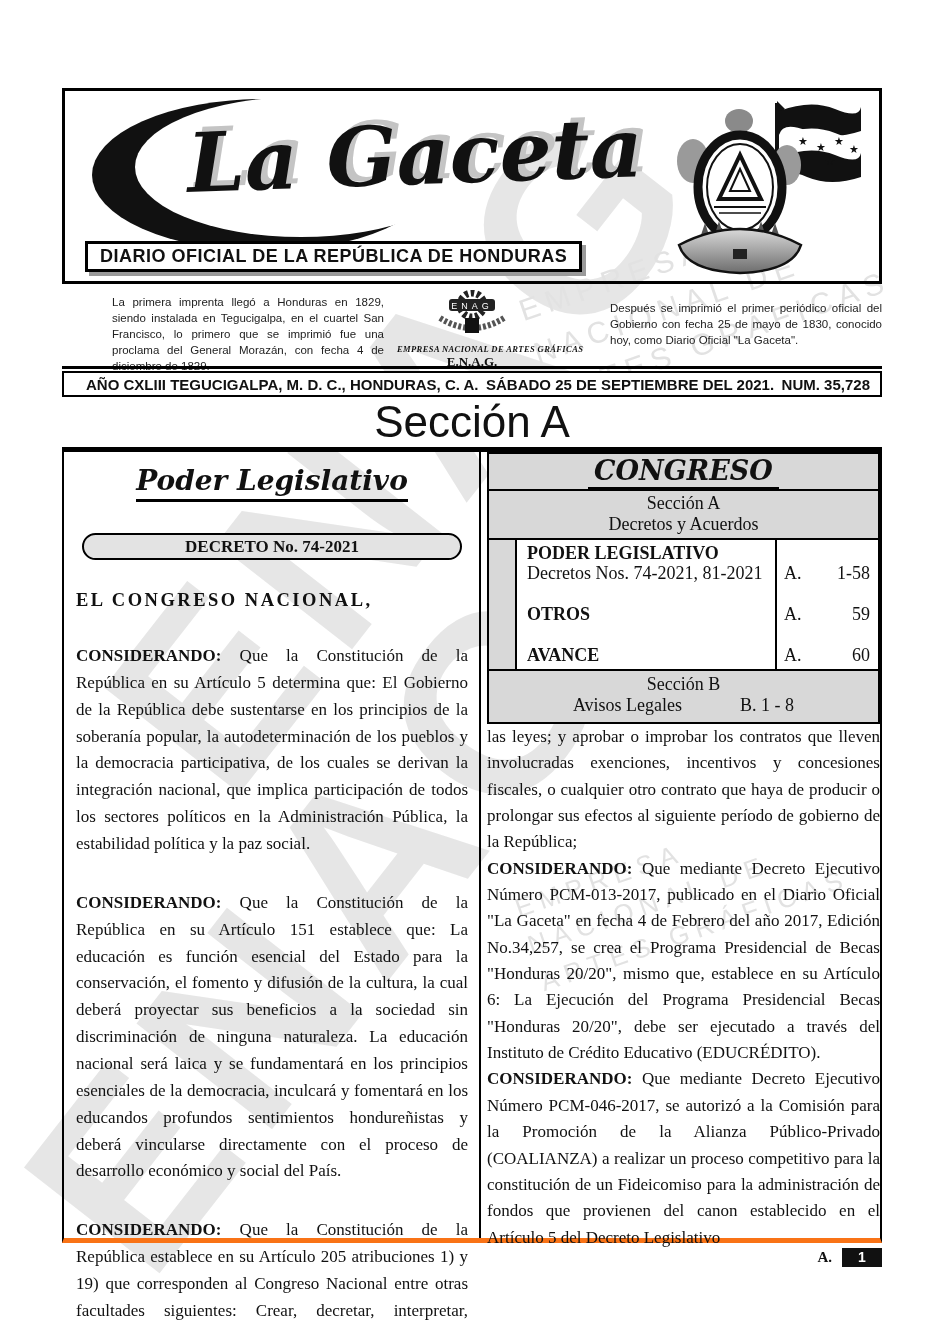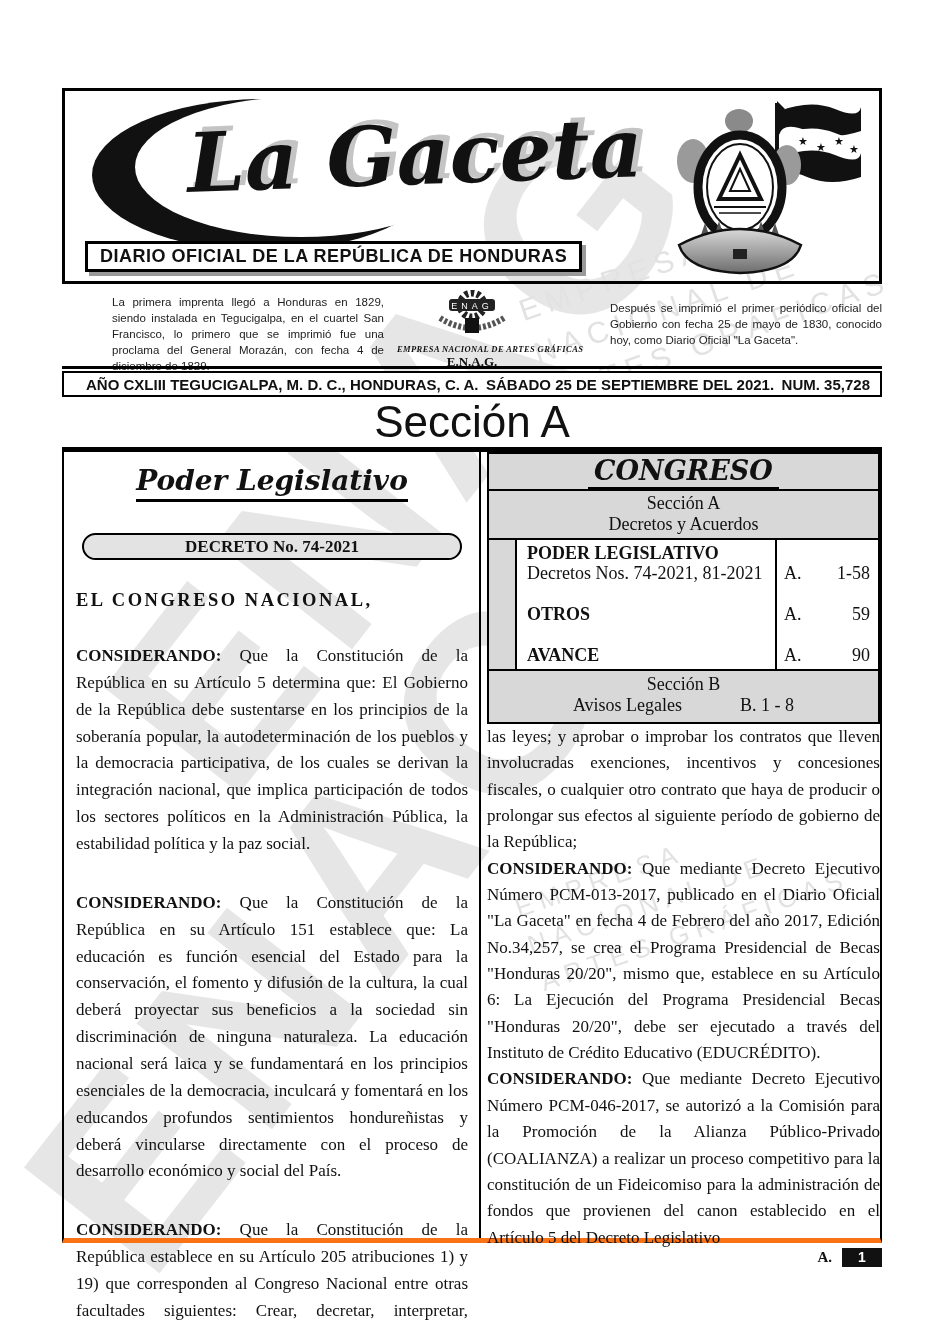--- a/index.html
+++ b/index.html
@@ -275,21 +275,21 @@
                 <span>1-58</span>
               </div>
             <div class="sum-gap"></div>
             <div class="sum-line page-line">
                 <span>A.</span>
                 <span>59</span>
               </div>
             <div class="sum-gap"></div>
             <div class="sum-line page-line">
                 <span>A.</span>
-                <span>90</span>
+                <span>60</span>
               </div>
           </div>
         </div>
         <div class="sum-secb">
           <div>Sección B</div>
           <div class="secb-mid">
             <span>Avisos Legales</span><span class="gap"></span><span>B.  1 - 8</span>
           </div>
         </div>
       </div>

